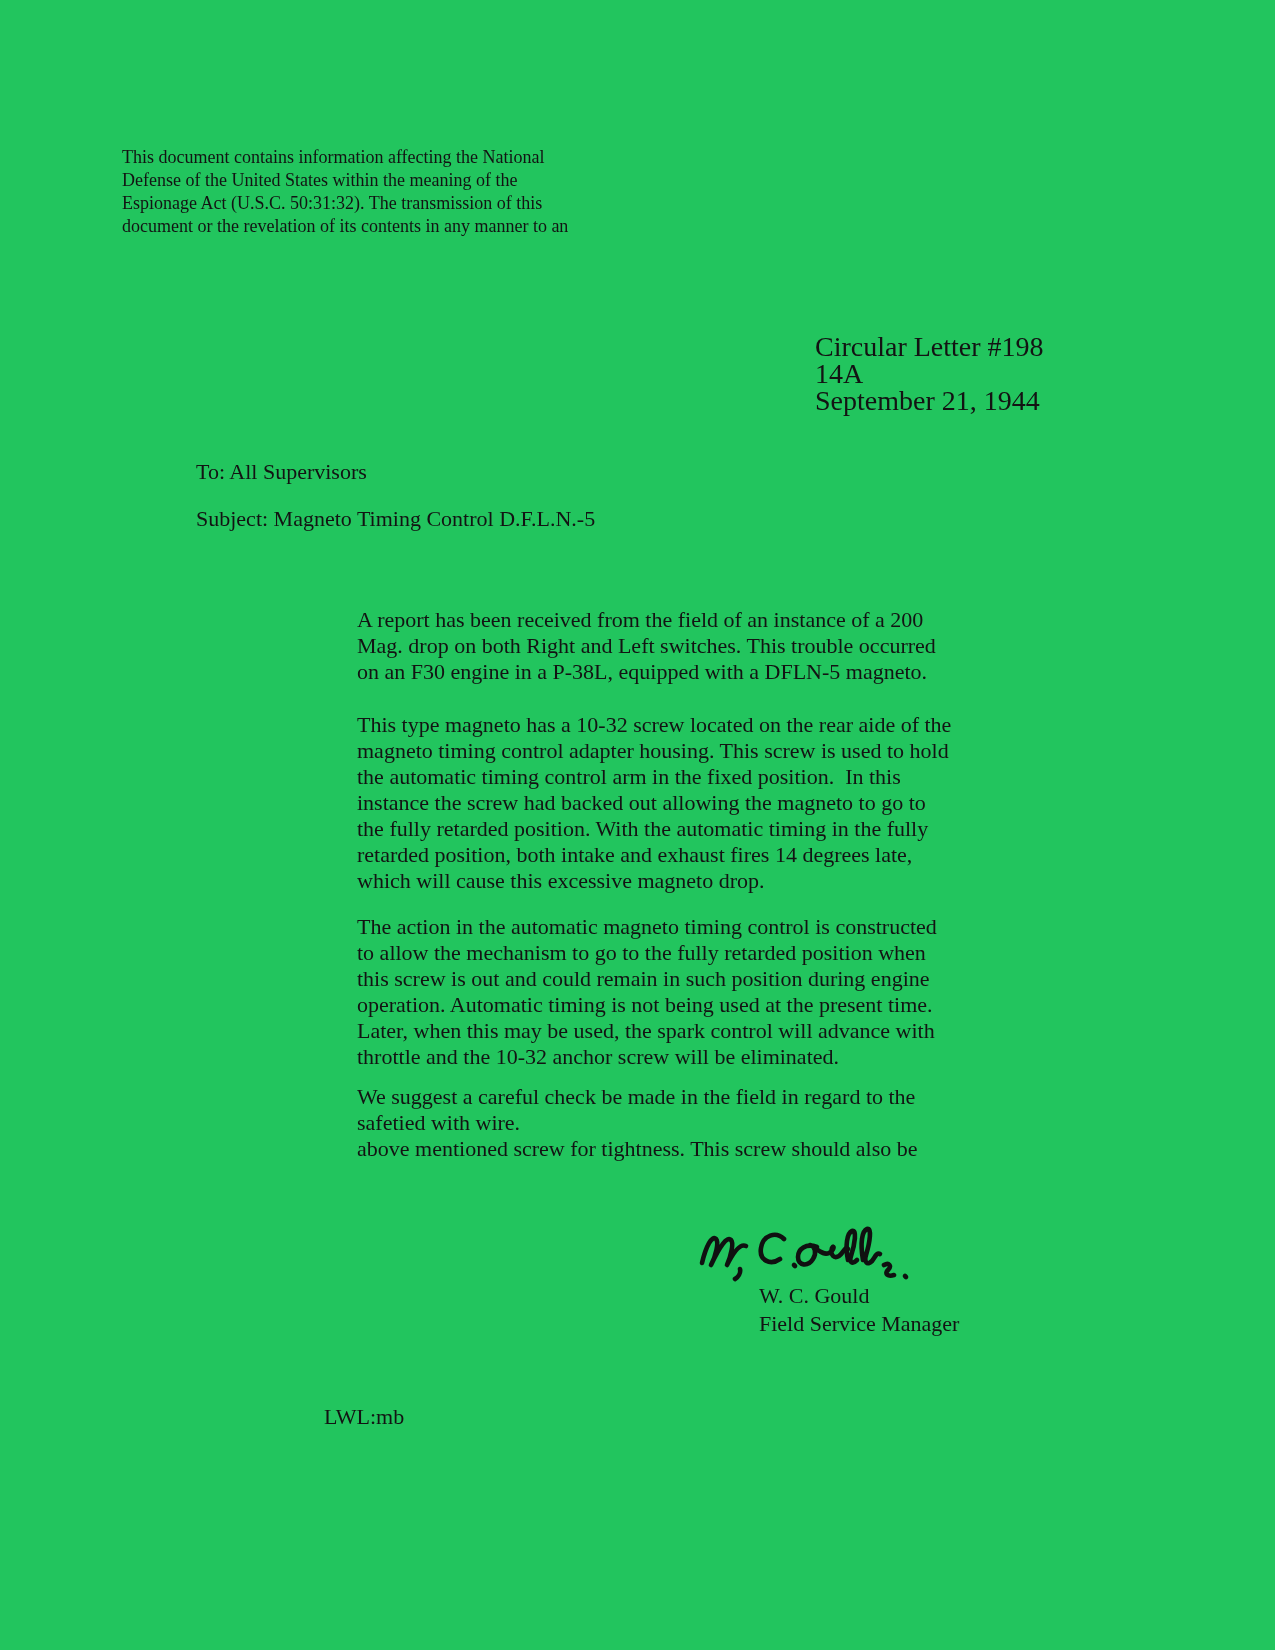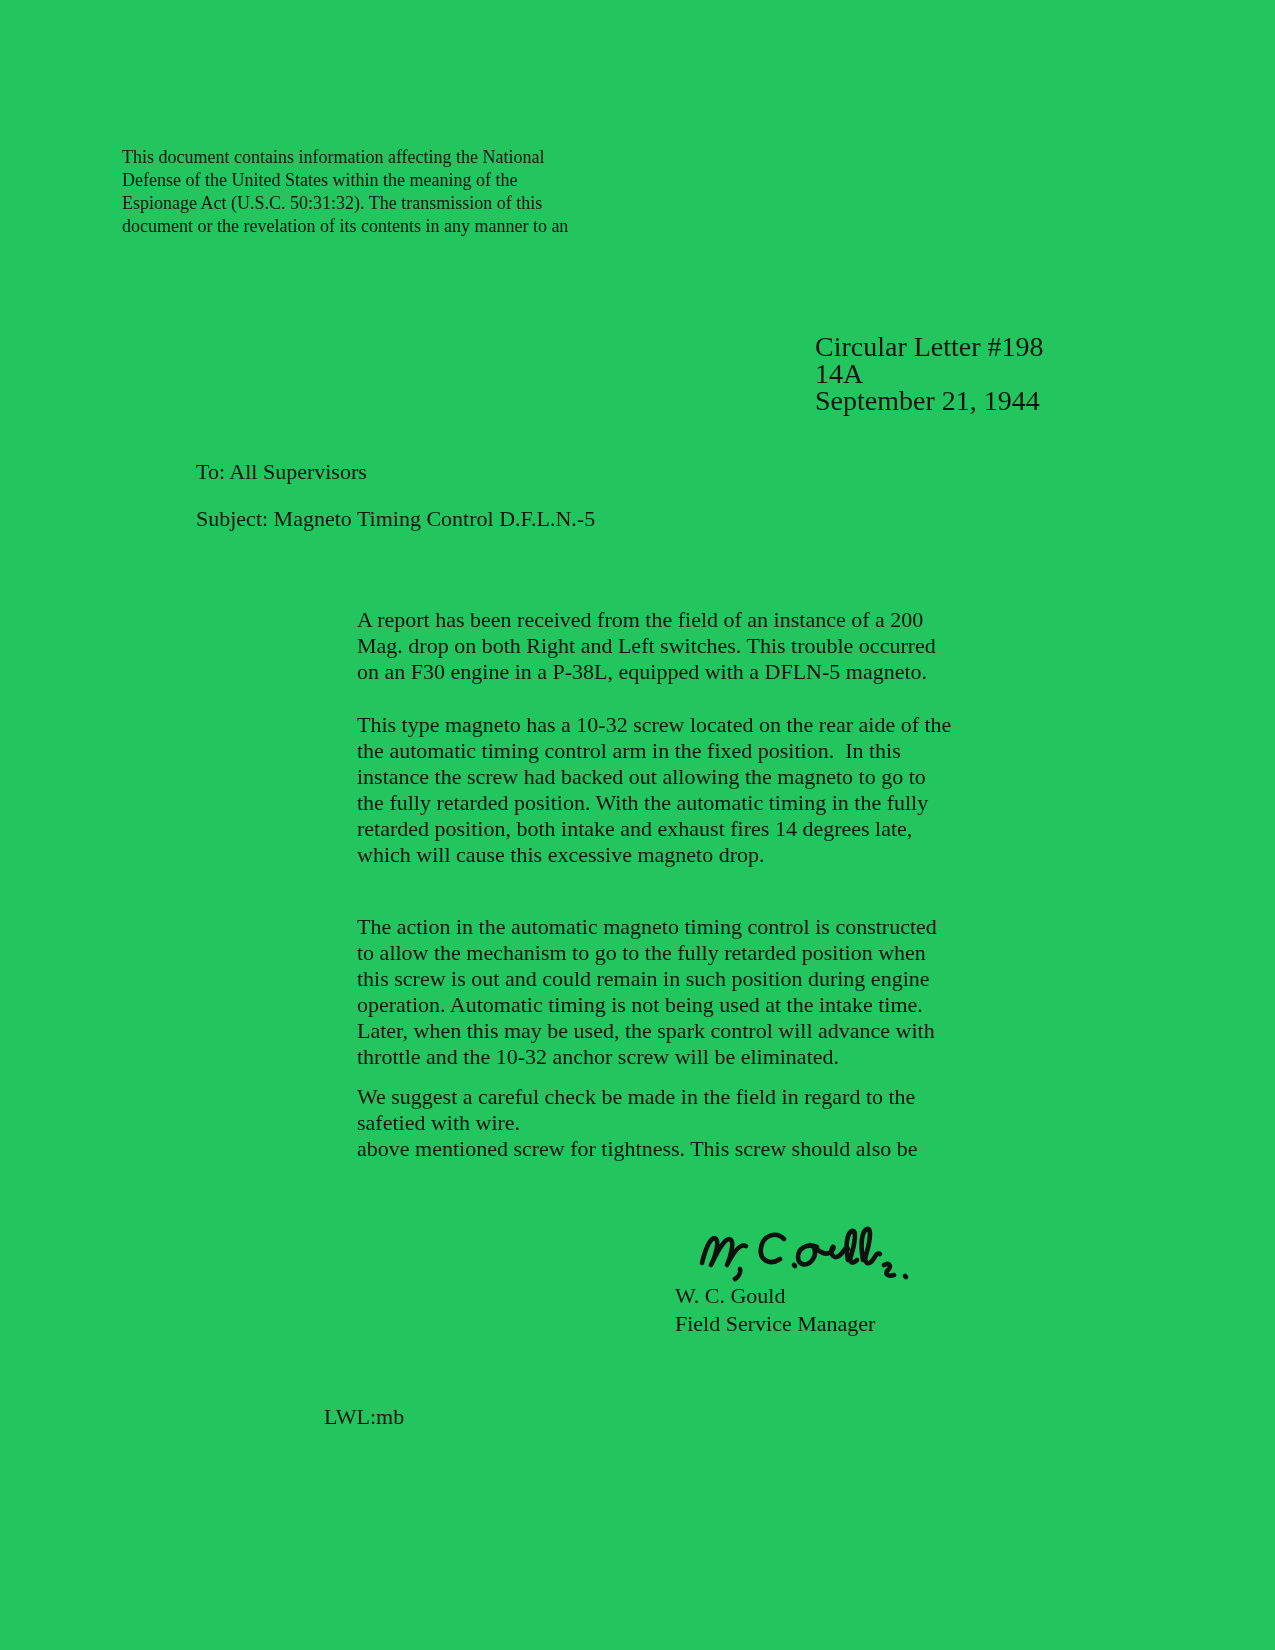--- a/index.html
+++ b/index.html
@@ -38,21 +38,21 @@
   #paragraph-1 { top: 607px; }
   #paragraph-2 { top: 712px; }
   #paragraph-3 { top: 914px; }
   #paragraph-4 { top: 1084px; }
 
   .signature-svg {
     left: 695px; top: 1210px;
     width: 255px; height: 80px;
   }
   .signature-block {
-    left: 675px; top: 1282px;
+    left: 759px; top: 1282px;
     font-size: 22px; line-height: 28px;
   }
   .initials {
     left: 324px; top: 1404px;
     font-size: 22px; line-height: 26px;
   }
 </style>
 </head>
 <body>
 
@@ -75,32 +75,33 @@
   <div class="abs subject-line line">Subject: Magneto Timing Control D.F.L.N.-5</div>
 
   <div id="paragraph-1" class="abs body-par">
     <div class="line">A report has been received from the field of an instance of a 200</div>
     <div class="line">Mag. drop on both Right and Left switches. This trouble occurred</div>
     <div class="line">on an F30 engine in a P-38L, equipped with a DFLN-5 magneto.</div>
   </div>
 
   <div id="paragraph-2" class="abs body-par">
     <div class="line">This type magneto has a 10-32 screw located on the rear aide of the</div>
+    <div class="line">magneto timing control adapter housing. This screw is used to hold</div>
     <div class="line">the automatic timing control arm in the fixed position.  In this</div>
     <div class="line">instance the screw had backed out allowing the magneto to go to</div>
     <div class="line">the fully retarded position. With the automatic timing in the fully</div>
     <div class="line">retarded position, both intake and exhaust fires 14 degrees late,</div>
     <div class="line">which will cause this excessive magneto drop.</div>
   </div>
 
   <div id="paragraph-3" class="abs body-par">
     <div class="line">The action in the automatic magneto timing control is constructed</div>
     <div class="line">to allow the mechanism to go to the fully retarded position when</div>
     <div class="line">this screw is out and could remain in such position during engine</div>
-    <div class="line">operation. Automatic timing is not being used at the intake time.</div>
+    <div class="line">operation. Automatic timing is not being used at the present time.</div>
     <div class="line">Later, when this may be used, the spark control will advance with</div>
     <div class="line">throttle and the 10-32 anchor screw will be eliminated.</div>
   </div>
 
   <div id="paragraph-4" class="abs body-par">
     <div class="line">We suggest a careful check be made in the field in regard to the</div>
     <div class="line">safetied with wire.</div>
     <div class="line">above mentioned screw for tightness. This screw should also be</div>
   </div>
 

